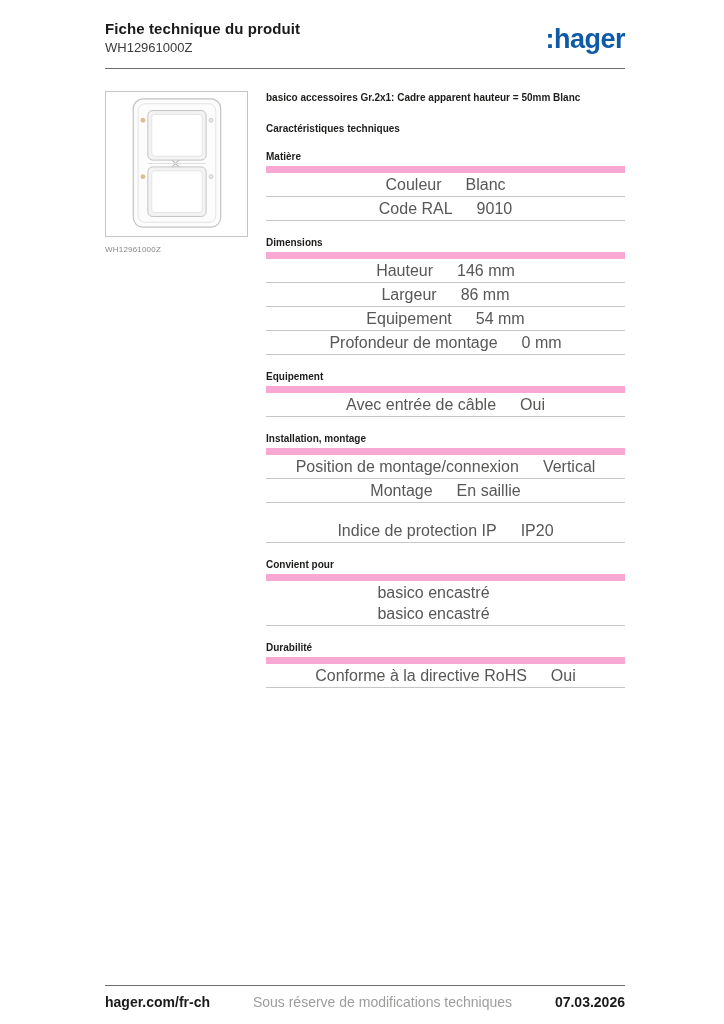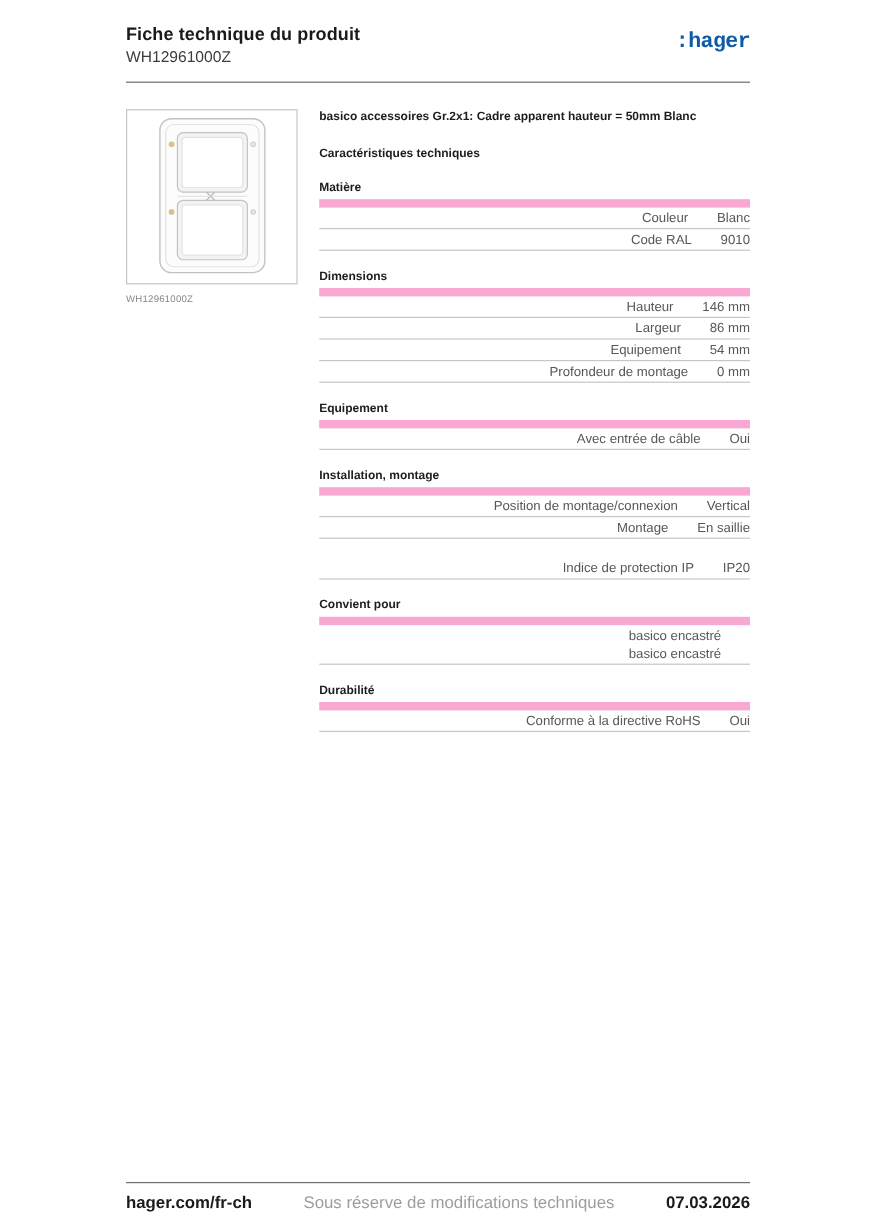--- a/index.html
+++ b/index.html
@@ -27,26 +27,25 @@
     font-weight: bold;
     color: #1a1a1a;
     letter-spacing: 0.1px;
   }
   .product-code {
     margin-top: 3px;
     font-size: 13px;
     color: #3c3c3b;
   }
   .logo {
-    font-size: 18px;
+    font-size: 27px;
     font-weight: bold;
     line-height: 1;
     margin-top: 6px;
     letter-spacing: -0.5px;
-    font-family: Liberation Mono, monospace;
   }
   .header-rule {
     margin: 13px 51px 0 57px;
     border: none;
     border-top: 1px solid #6e6e6e;
     height: 0;
   }
 
   
   .main {
@@ -93,23 +92,23 @@
   .spec-section { margin-bottom: 16px; }
   .section-title {
     font-size: 10px;
     font-weight: bold;
     color: #1d1d1b;
     padding-bottom: 4px;
     border-bottom: 7px solid #f9a8d4;
   }
   .spec-row {
     display: flex;
-    justify-content: flex-end;
+    justify-content: center;
     align-items: baseline;
-    font-size: 11px;
+    font-size: 16px;
     color: #575756;
     padding: 3px 0 2px;
     border-bottom: 1px solid #c6c6c6;
   }
   .spec-row.no-border {
     border-bottom: none;
     padding-bottom: 0;
   }
   .row-label { text-align: left; }
   .row-value { text-align: right; white-space: nowrap; padding-left: 12px; margin-left: 12px; }

